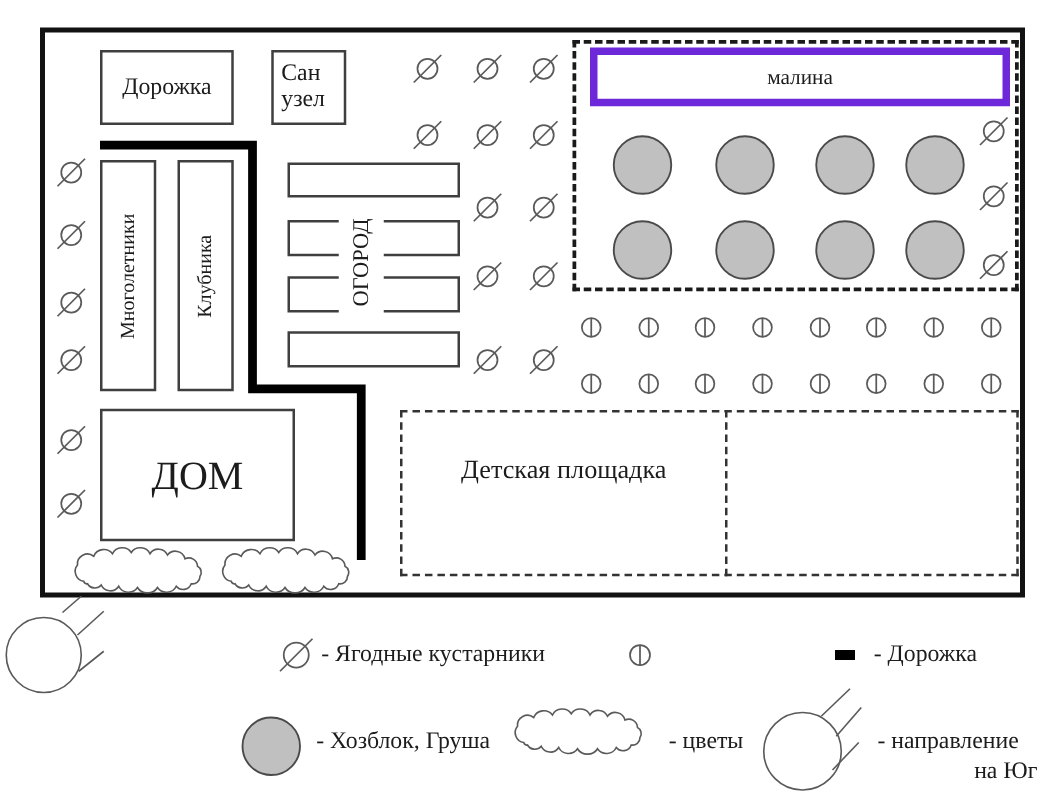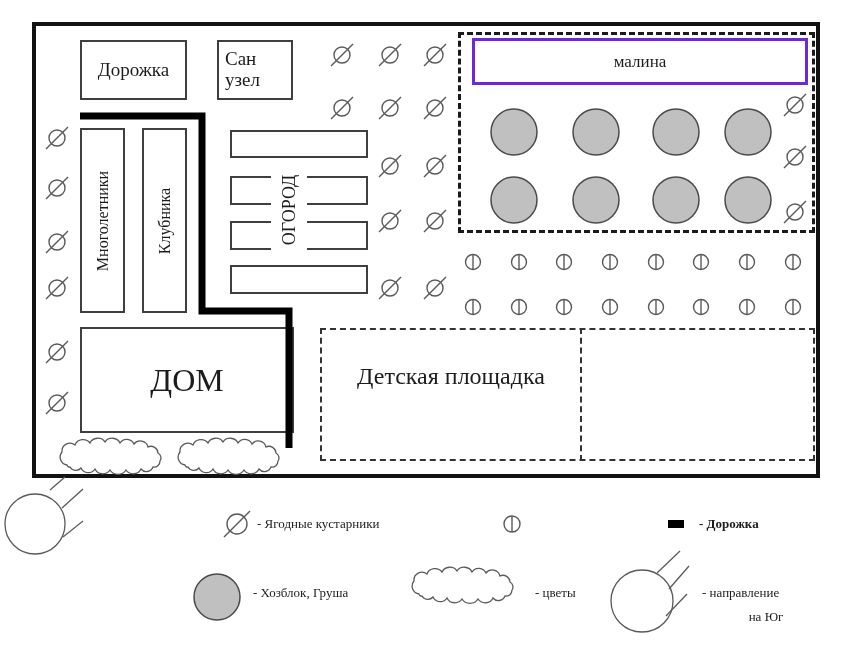--- a/index.html
+++ b/index.html
@@ -2,50 +2,50 @@
 <html><head>
 <meta charset="utf-8">
 <style>
   html,body{margin:0;padding:0;background:#ffffff;}
   #canvas{
     position:relative;width:850px;height:649px;background:#ffffff;overflow:hidden;
     font-family:"Liberation Serif","DejaVu Serif",serif;color:#1c1c1c;
   }
   .abs{position:absolute;box-sizing:border-box;}
   .box{position:absolute;box-sizing:border-box;border:2px solid #3f3f3f;background:#ffffff;}
-  .box.thick{border:3px solid #6d28d9;}
+  .box.thick{border:6px solid #6d28d9;}
   .flexc{display:flex;align-items:center;justify-content:center;}
   .vwrap span{
     position:absolute;top:50%;left:50%;
     transform:translate(-50%,-50%) rotate(-90deg);
     white-space:nowrap;
   }
   .dash-bold{position:absolute;box-sizing:border-box;border:3px dashed #1a1a1a;}
   .dash-thin{position:absolute;box-sizing:border-box;border:2px dashed #333333;}
   .dash-div{position:absolute;box-sizing:border-box;border-left:2px dashed #333333;width:0;}
   .lbl{position:absolute;white-space:nowrap;}
   .ctr{text-align:center;white-space:normal;}
   #overlay-svg{position:absolute;left:0;top:0;z-index:6;pointer-events:none;}
-  .legend-text{position:absolute;font-size:13px;line-height:24px;white-space:nowrap;}
+  .legend-text{position:absolute;font-size:19px;line-height:24px;white-space:nowrap;}
 </style>
 </head>
 <body>
 
 <div id="canvas">
 
   <div class="abs" style="left:32px;top:22px;width:788px;height:456px;border:4px solid #121212;"></div>
 
   <div class="dash-bold" style="left:458px;top:32px;width:357px;height:201px;"></div>
   <div class="dash-thin" style="left:320px;top:328px;width:495px;height:133px;"></div>
   <div class="dash-div" style="left:580px;top:328px;height:133px;"></div>
 
   <div class="box flexc" style="left:80px;top:40px;width:107px;height:60px;font-size:19px;">
     <span>Дорожка</span>
   </div>
-  <div class="box" style="left:217px;top:40px;width:76px;height:60px;font-size:19px;line-height:21px;padding:6px 2px 0 6px;">
+  <div class="box" style="left:217px;top:40px;width:60px;height:60px;font-size:19px;line-height:21px;padding:6px 2px 0 6px;">
     <span>Сан узел</span>
   </div>
 
   <div class="box thick flexc" style="left:472px;top:38px;width:336px;height:47px;font-size:17px;">
     <span>малина</span>
   </div>
 
   <div class="box vwrap" style="left:80px;top:128px;width:45px;height:185px;font-size:16px;">
     <span>Многолетники</span>
   </div>
@@ -54,33 +54,33 @@
   </div>
 
   <div class="box" style="left:230px;top:130px;width:138px;height:28px;"></div>
   <div class="box" style="left:230px;top:176px;width:138px;height:29px;"></div>
   <div class="box" style="left:230px;top:221px;width:138px;height:29px;"></div>
   <div class="box" style="left:230px;top:265px;width:138px;height:29px;"></div>
   <div class="abs vwrap" style="left:271px;top:161px;width:36px;height:97px;background:#ffffff;font-size:18px;">
     <span>ОГОРОД</span>
   </div>
 
-  <div class="box flexc" style="left:80px;top:327px;width:214px;height:106px;font-size:32px;">
+  <div class="box flexc" style="left:80px;top:327px;width:156px;height:106px;font-size:32px;">
     <span>ДОМ</span>
   </div>
 
-  <div class="lbl ctr" style="left:322px;top:363px;width:258px;font-size:24px;">Детская площадка</div>
+  <div class="lbl ctr" style="left:322px;top:363px;width:258px;font-size:21px;">Детская площадка</div>
 
   <div class="legend-text" style="left:257px;top:512px;">- Ягодные кустарники</div>
-  <div class="legend-text" style="left:699px;top:512px;font-weight:bold;">- Дорожка</div>
+  <div class="legend-text" style="left:699px;top:512px;">- Дорожка</div>
   <div class="legend-text" style="left:253px;top:581px;">- Хозблок, Груша</div>
   <div class="legend-text" style="left:535px;top:581px;text-align:center;">- цветы</div>
   <div class="legend-text" style="left:702px;top:581px;width:128px;">
     <div>- направление</div>
-    <div style="text-align:center;">на Юг</div>
+    <div style="text-align:right;">на Юг</div>
   </div>
 
   <svg id="overlay-svg" width="850" height="649" viewBox="0 0 850 649">
       <g>
         <polyline points="80,116 202,116 202,311 289,311 289,448" fill="none" stroke="#000000" stroke-width="7" stroke-linecap="butt" stroke-linejoin="miter"></polyline>
       </g>
       <g>
         <circle cx="57" cy="138" r="8" fill="none" stroke="#5a5a5a" stroke-width="1.4"></circle>
         <line x1="46" y1="149" x2="68" y2="127" stroke="#5a5a5a" stroke-width="1.4"></line>
       </g>

